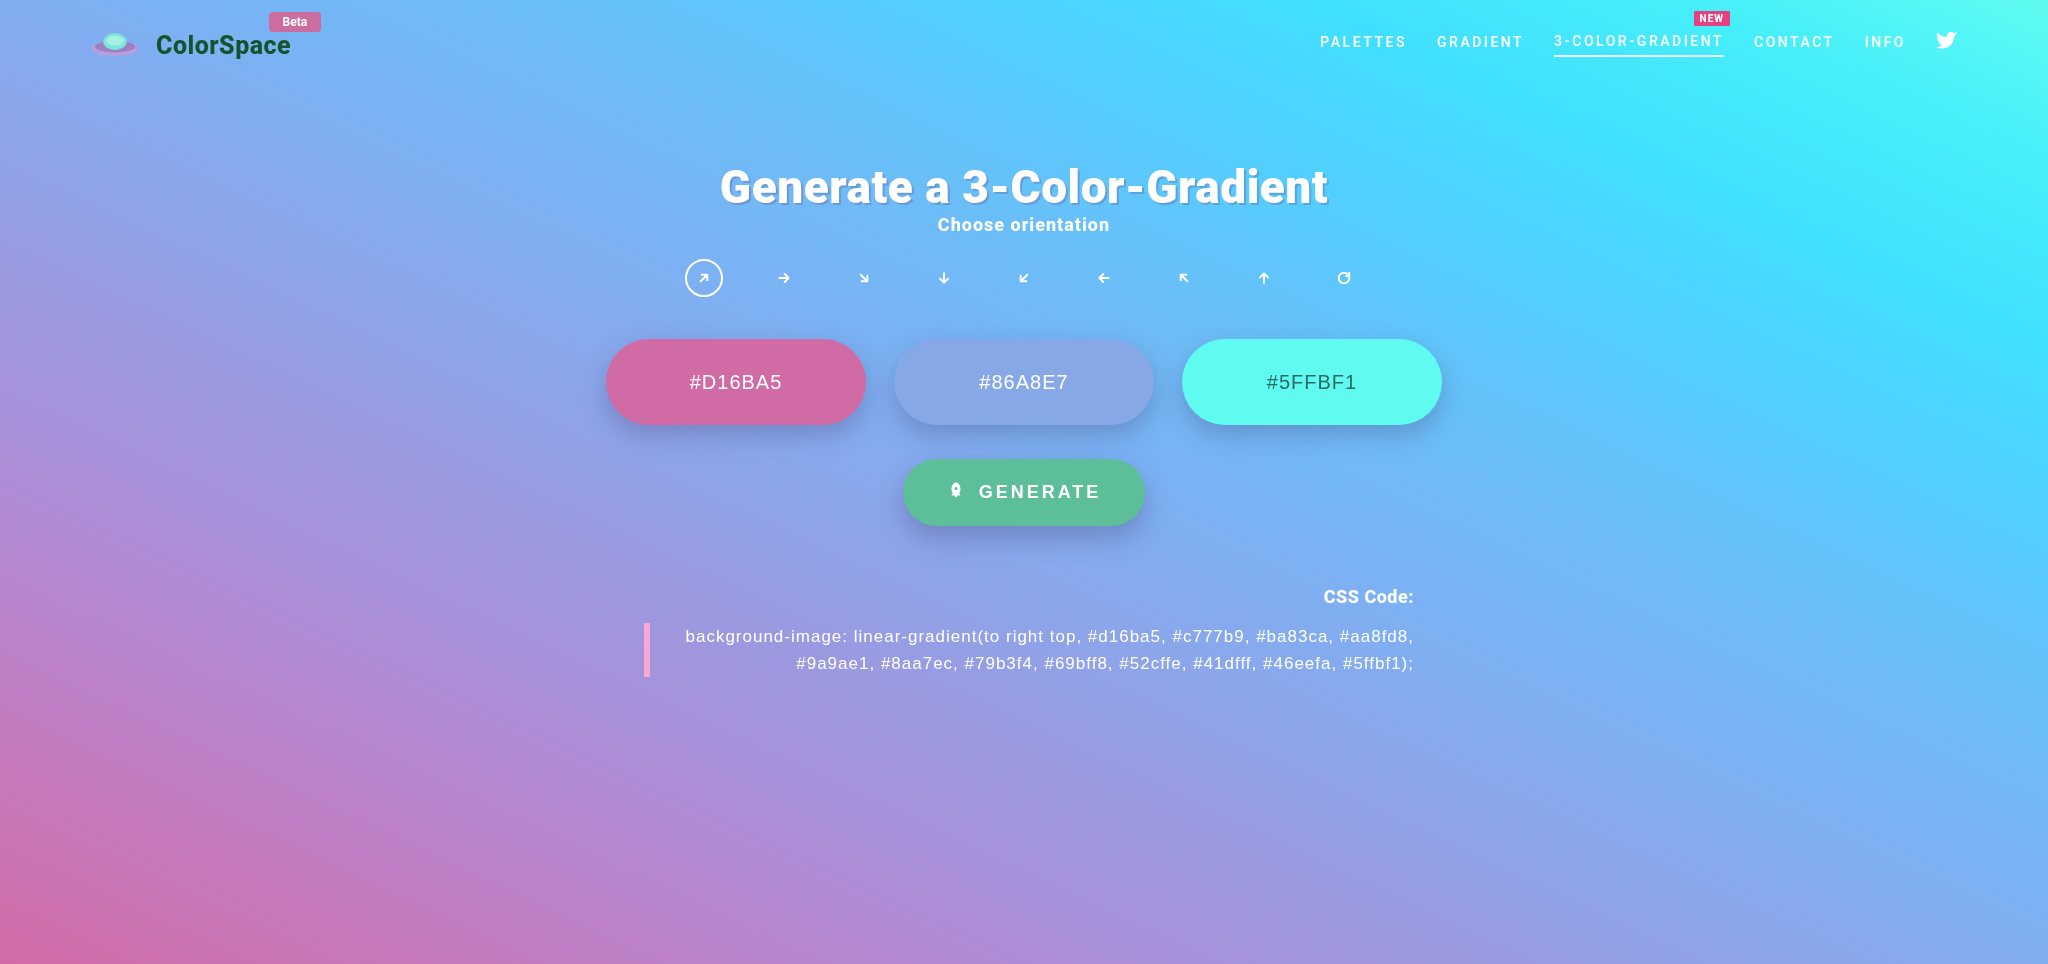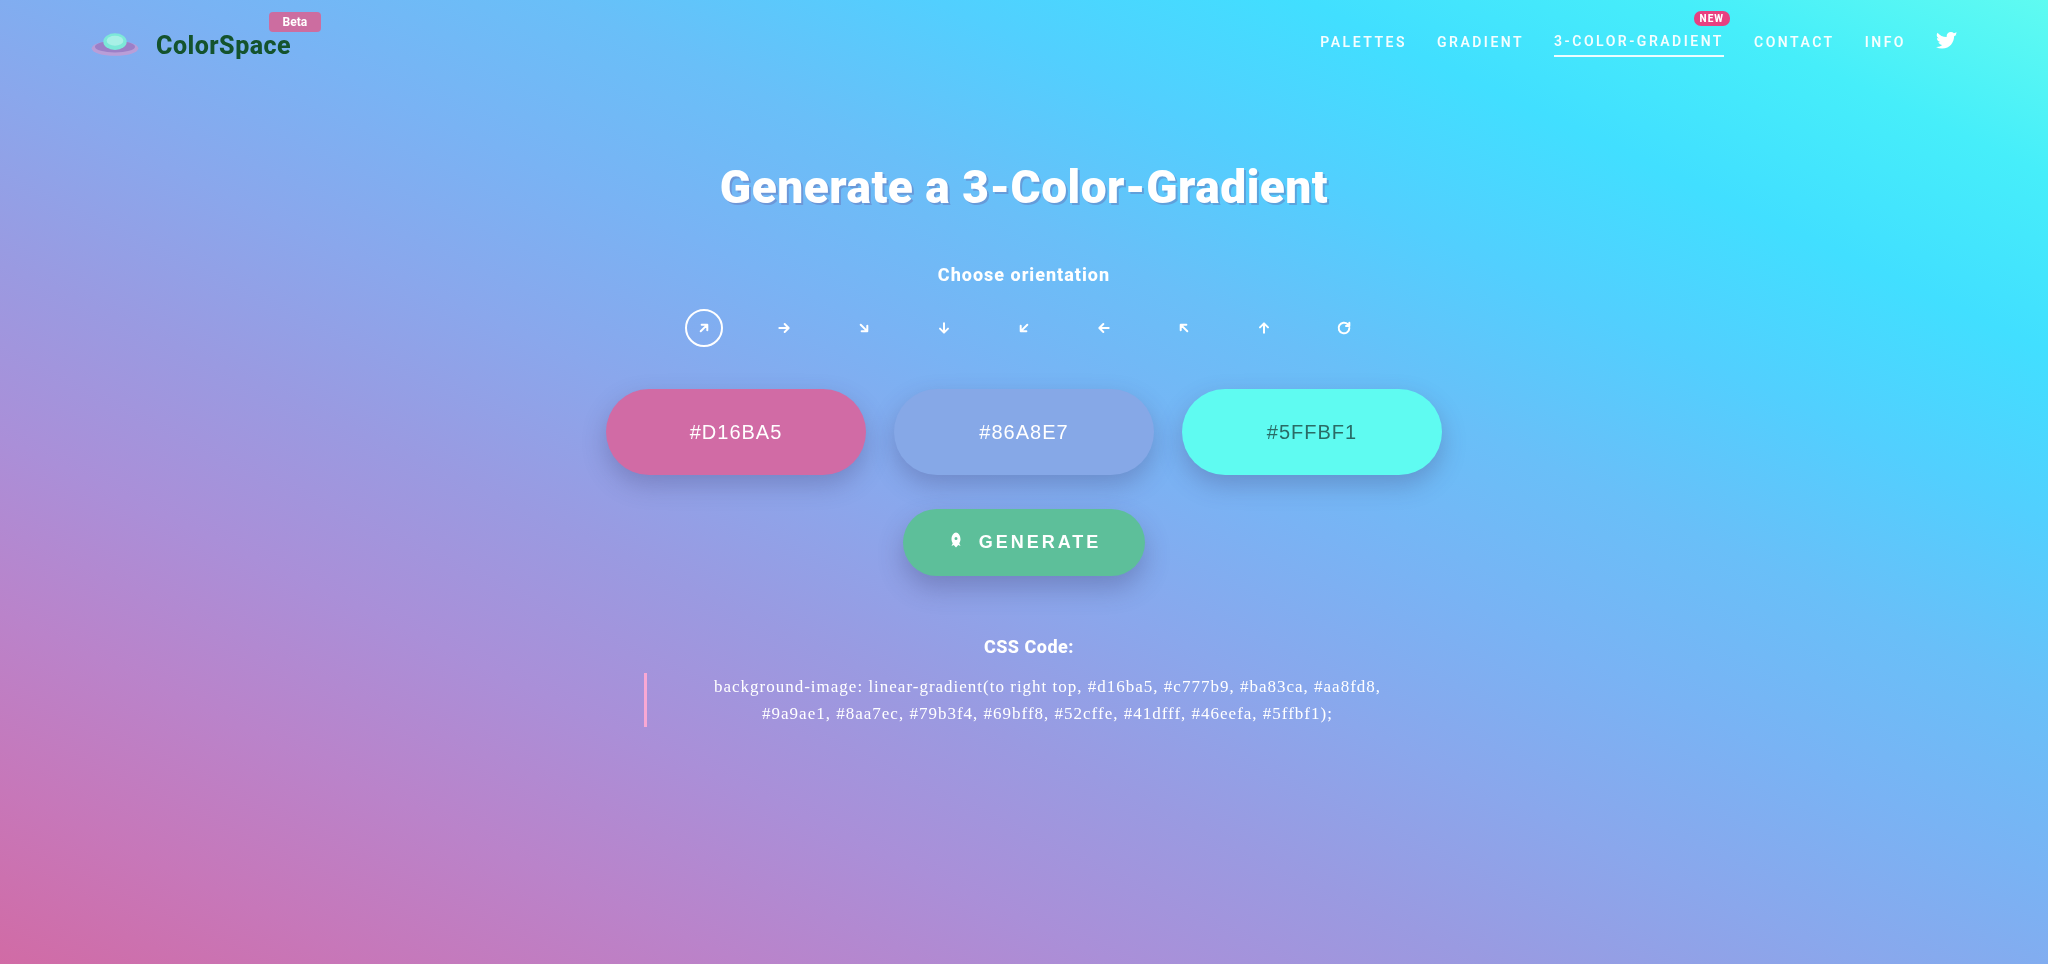--- a/index.html
+++ b/index.html
@@ -46,31 +46,30 @@
 .new-badge {
   position: absolute;
   top: -22px;
   right: -6px;
   background: #e74081;
   color: #fff;
   font-size: 10px;
   font-weight: 800;
   letter-spacing: 1px;
   padding: 2px 6px;
-  border-radius: 7px;
+  border-radius: 1px;
 }
 .twitter-icon { width: 22px; height: 22px; fill: #fff; cursor: pointer; }
 
 .content { text-align: center; padding-top: 80px; max-width: 1100px; margin: 0 auto; }
 .title {
   font-size: 46px;
   font-weight: 900;
   letter-spacing: 0.5px;
   text-shadow: 2px 2px 0 rgba(100,90,160,0.35);
-  margin-bottom: 50px;
 }
 .section-label {
   font-size: 18px;
   font-weight: 800;
   letter-spacing: 1px;
   margin-bottom: 24px;
 }
 .orientations {
   display: flex;
   justify-content: center;
@@ -122,30 +121,30 @@
   font-size: 18px;
   font-weight: 600;
   letter-spacing: 3px;
   padding: 22px 44px;
   border-radius: 60px;
   cursor: pointer;
   box-shadow: 0 12px 26px rgba(60,50,100,0.3);
 }
 .generate-btn svg { width: 18px; height: 18px; fill: #fff; }
 .css-section {
-  text-align: center;
+  text-align: right;
   margin: 60px auto 44px auto;
   max-width: 780px;
   padding-left: 10px;
 }
 .css-label { font-size: 18px; font-weight: 800; letter-spacing: 0.5px; margin-bottom: 16px; }
 .css-code {
-  border-left: 3px solid #f9a8d4;
+  border-left: 6px solid #f9a8d4;
   padding-left: 34px;
-  font-family: Liberation Serif, serif;
+  font-family: Liberation Sans, sans-serif;
   font-size: 17px;
   line-height: 1.6;
   letter-spacing: 1px;
   white-space: pre-wrap;
   word-break: break-word;
 }
 </style>
 </head>
 <body>
 

